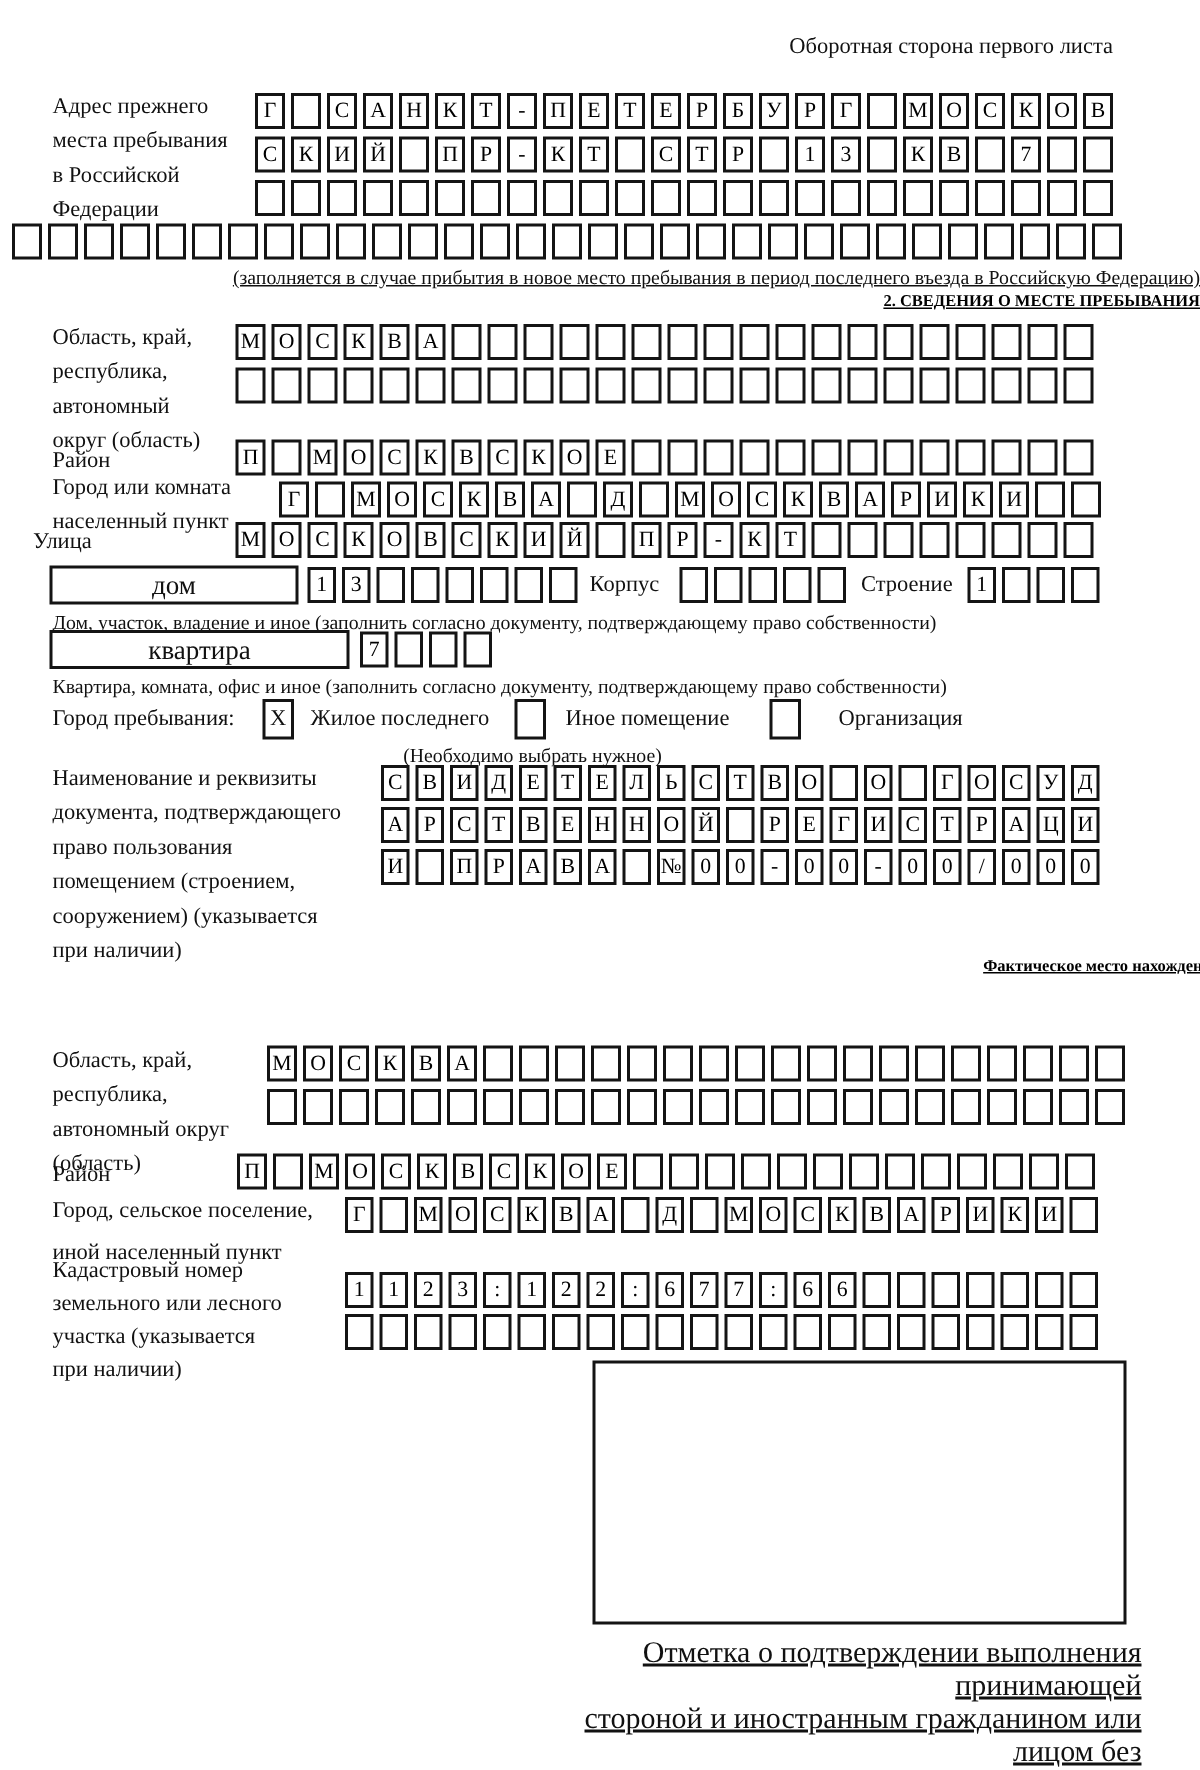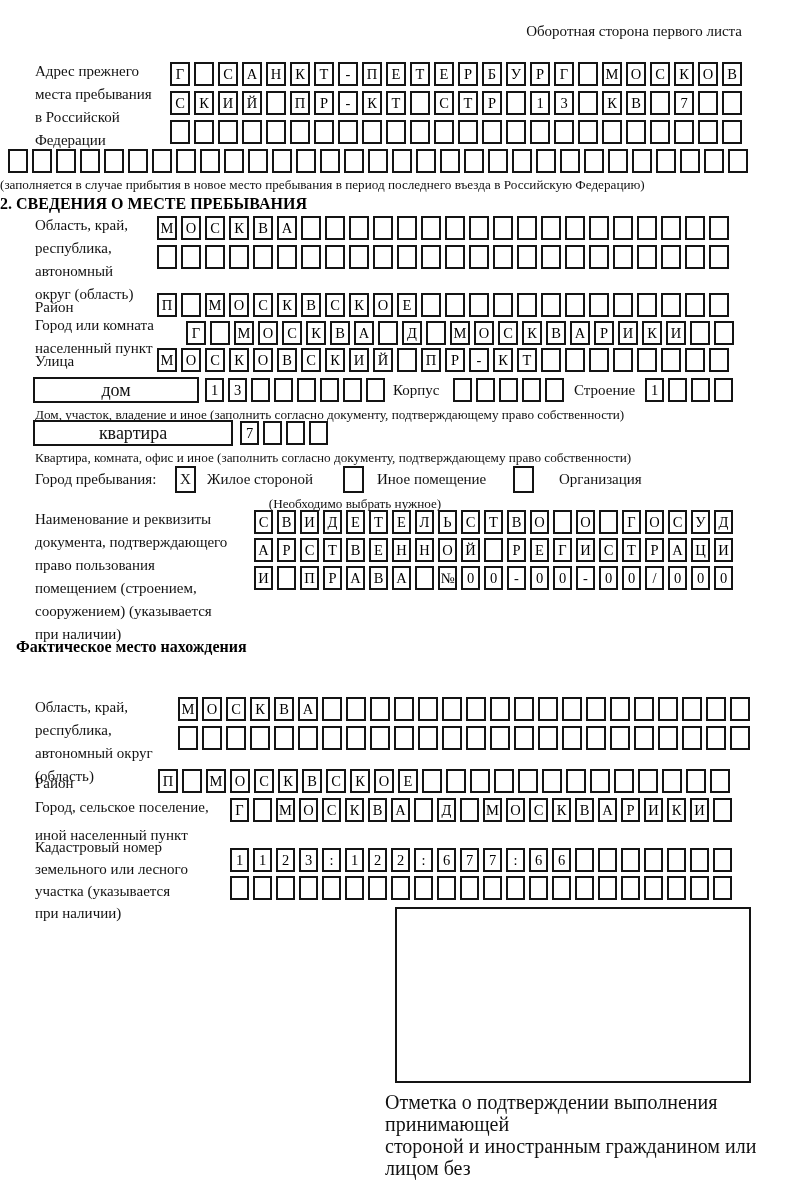--- a/index.html
+++ b/index.html
@@ -4,22 +4,22 @@
 <style>
   html,body{margin:0;padding:0;background:#ffffff;}
   .page{
     position:relative;width:800px;height:1180px;background:#ffffff;
     font-family:"Liberation Serif","DejaVu Serif",serif;color:#111;
     overflow:hidden;
   }
   .lbl{position:absolute;font-size:15px;line-height:23px;color:#111;}
   .prelines{white-space:pre-line;}
   .cap{position:absolute;font-size:13.2px;line-height:18px;color:#111;}
-  .center{text-align:left;}
-  .title{position:absolute;font-size:16px;font-weight:bold;color:#000;}
+  .center{text-align:right;text-decoration:underline;}
+  .title{position:absolute;font-size:11px;font-weight:bold;color:#000;}
   .row{position:absolute;display:flex;white-space:nowrap;}
   .cell{
     display:inline-block;box-sizing:border-box;
     width:20px;height:24px;border:2px solid #141414;margin-right:4px;
     text-align:center;font-size:14.5px;line-height:20px;color:#000;
     background:#fff;flex:0 0 auto;
   }
   .p23 .cell{width:19px;margin-right:4px;}
   .wbox{
     position:absolute;box-sizing:border-box;height:26px;border:2px solid #141414;
@@ -264,21 +264,21 @@
       <span class="cell">В</span>
       <span class="cell">А</span>
       <span class="cell">Р</span>
       <span class="cell">И</span>
       <span class="cell">К</span>
       <span class="cell">И</span>
       <span class="cell"></span>
       <span class="cell"></span>
     </div>
 
-  <div class="lbl" style="left:35px;top:350px;">Улица</div>
+  <div class="lbl" style="left:22px;top:350px;">Улица</div>
   <div class="row" style="left:157px;top:348px;">
       <span class="cell">М</span>
       <span class="cell">О</span>
       <span class="cell">С</span>
       <span class="cell">К</span>
       <span class="cell">О</span>
       <span class="cell">В</span>
       <span class="cell">С</span>
       <span class="cell">К</span>
       <span class="cell">И</span>
@@ -331,21 +331,21 @@
   <div class="row p23" style="left:240px;top:421px;">
       <span class="cell">7</span>
       <span class="cell"></span>
       <span class="cell"></span>
       <span class="cell"></span>
     </div>
   <div class="cap" style="left:35px;top:449px;">Квартира, комната, офис и иное (заполнить согласно документу, подтверждающему право собственности)</div>
 
   <div class="lbl" style="left:35px;top:468px;">Город пребывания:</div>
   <span class="checkbox" style="left:175px;top:466px;">X</span>
-  <div class="lbl" style="left:207px;top:468px;">Жилое стороной</div>
+  <div class="lbl" style="left:207px;top:468px;">Жилое последнего</div>
   <span class="checkbox" style="left:343px;top:466px;"></span>
   <div class="lbl" style="left:377px;top:468px;">Иное помещение</div>
   <span class="checkbox" style="left:513px;top:466px;"></span>
   <div class="lbl" style="left:559px;top:468px;">Организация</div>
   <div class="cap" style="left:240px;top:495px;width:230px;text-align:center;">(Необходимо выбрать нужное)</div>
 
   <div class="lbl prelines" style="left:35px;top:508px;width:220px;">Наименование и реквизиты
 документа, подтверждающего
 право пользования
 помещением (строением,

